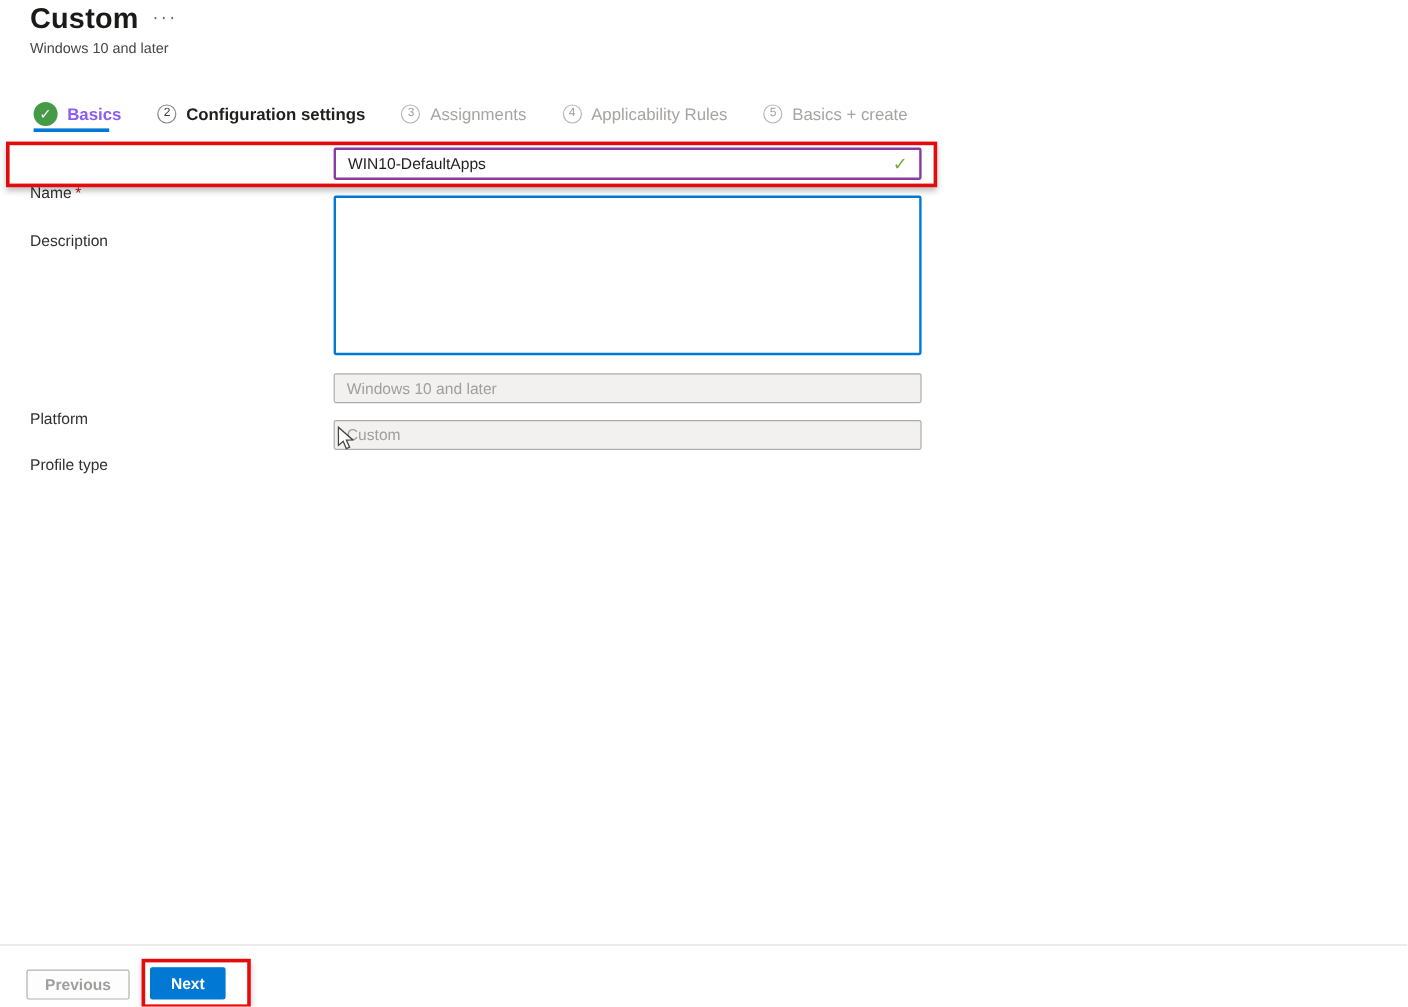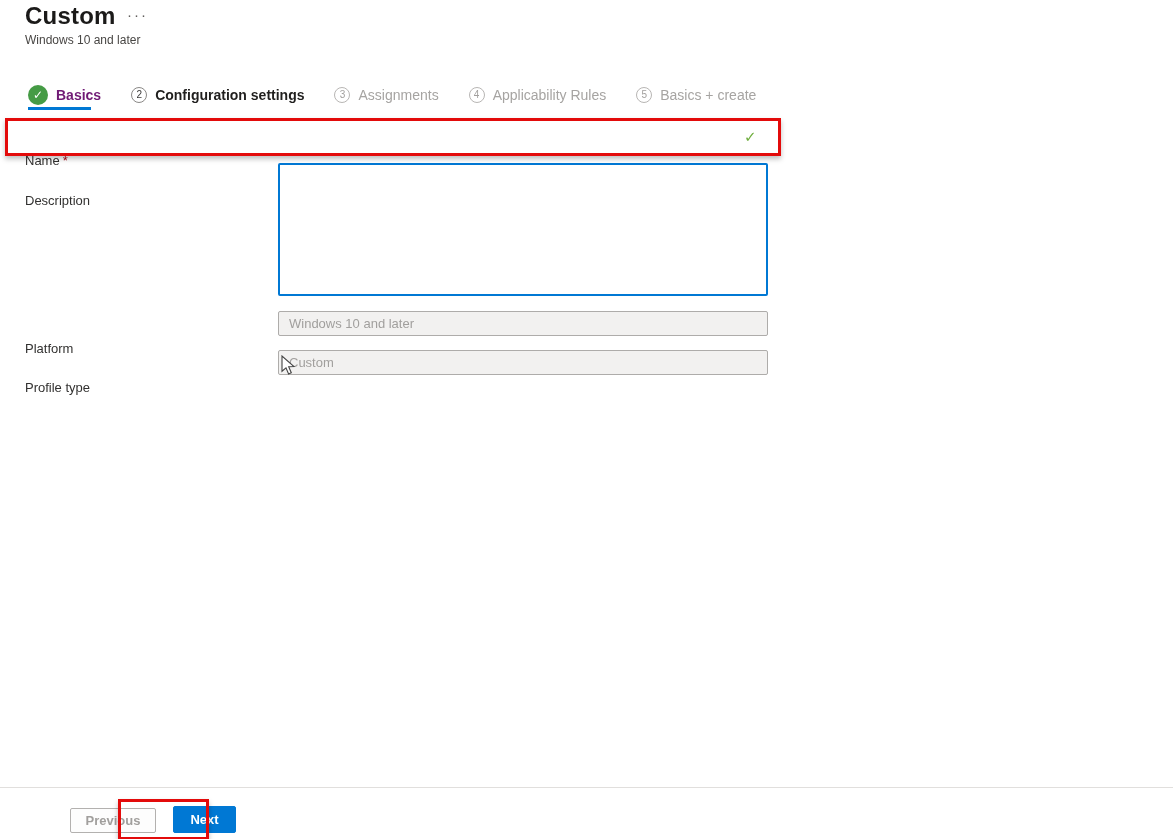--- a/index.html
+++ b/index.html
@@ -34,21 +34,21 @@
     width:16px; height:16px; border-radius:50%;
     display:flex; align-items:center; justify-content:center;
     font-size:10px; line-height:1;
   }
   .tab.active .step-circle {
     width:20px; height:20px; background:#459b45; color:#fff; font-size:12px; font-weight:bold;
   }
   .tab.enabled .step-circle { border:1px solid #8a8886; color:#3b3a39; }
   .tab.disabled .step-circle { border:1px solid #b8b6b4; color:#a19f9d; }
   .tab-label { font-size:14px; }
-  .tab.active .tab-label { color:#701a75; font-weight:bold; }
+  .tab.active .tab-label { color:#8b5cf6; font-weight:bold; }
   .tab.enabled .tab-label { color:#201f1e;font-weight:bold; }
   .tab.disabled .tab-label { color:#a6a4a2; }
   .tab-underline {
     position:absolute; left:28px; top:107px; width:63px; height:3px; background:#0078d4;
   }
 
   
   .field-label {
     position:absolute; left:25px; font-size:13px; color:#323130;margin-top:24px;
   }
@@ -87,21 +87,21 @@
   .red-box-name { left:5px; top:118px; width:776px; height:38px; }
   .red-box-next { left:118px; top:799px; width:91px; height:41px; }
 
   
   .footer-divider {
     position:absolute; left:0; top:787px; width:1173px; height:1px; background:#e1dfdd;
   }
   .btn {
     position:absolute; font-family:"Liberation Sans","DejaVu Sans",sans-serif;
     font-size:13px; font-weight:bold; border-radius:2px; cursor:pointer;
-    display:flex; align-items:center; justify-content:center;margin-left:48px;
+    display:flex; align-items:center; justify-content:center;
   }
   .btn-previous {
     left:22px; top:808px; width:86px; height:25px;
     background:#fdfdfd; border:1px solid #b3b1af; color:#a19f9d; cursor:default;
   }
   .btn-next {
     left:125px; top:806px; width:63px; height:27px;
     background:#0078d4; border:1px solid #0078d4; color:#fff;
   }
 
@@ -137,20 +137,21 @@
     <div class="tab disabled">
       <span class="step-circle">5</span>
       <span class="tab-label">Basics + create</span>
     </div>
   </div>
   <div class="tab-underline"></div>
 
   <div class="field-label" style="top:129px;">
     <span>Name</span><span class="req">*</span>
   </div>
+  <input class="txt-input name-input" type="text" value="WIN10-DefaultApps" style="">
   <span class="valid-check">✓</span>
 
   <div class="field-label" style="top:169px;text-align:center;">Description</div>
   <textarea class="desc-textarea" value="" style=""></textarea>
 
   <div class="field-label" style="top:317px;">Platform</div>
   <input class="txt-input disabled-input platform-input" type="text" disabled="" value="Windows 10 and later" style="">
 
   <div class="field-label" style="top:356px;">Profile type</div>
   <input class="txt-input disabled-input profile-input" type="text" disabled="" value="Custom" style="">

